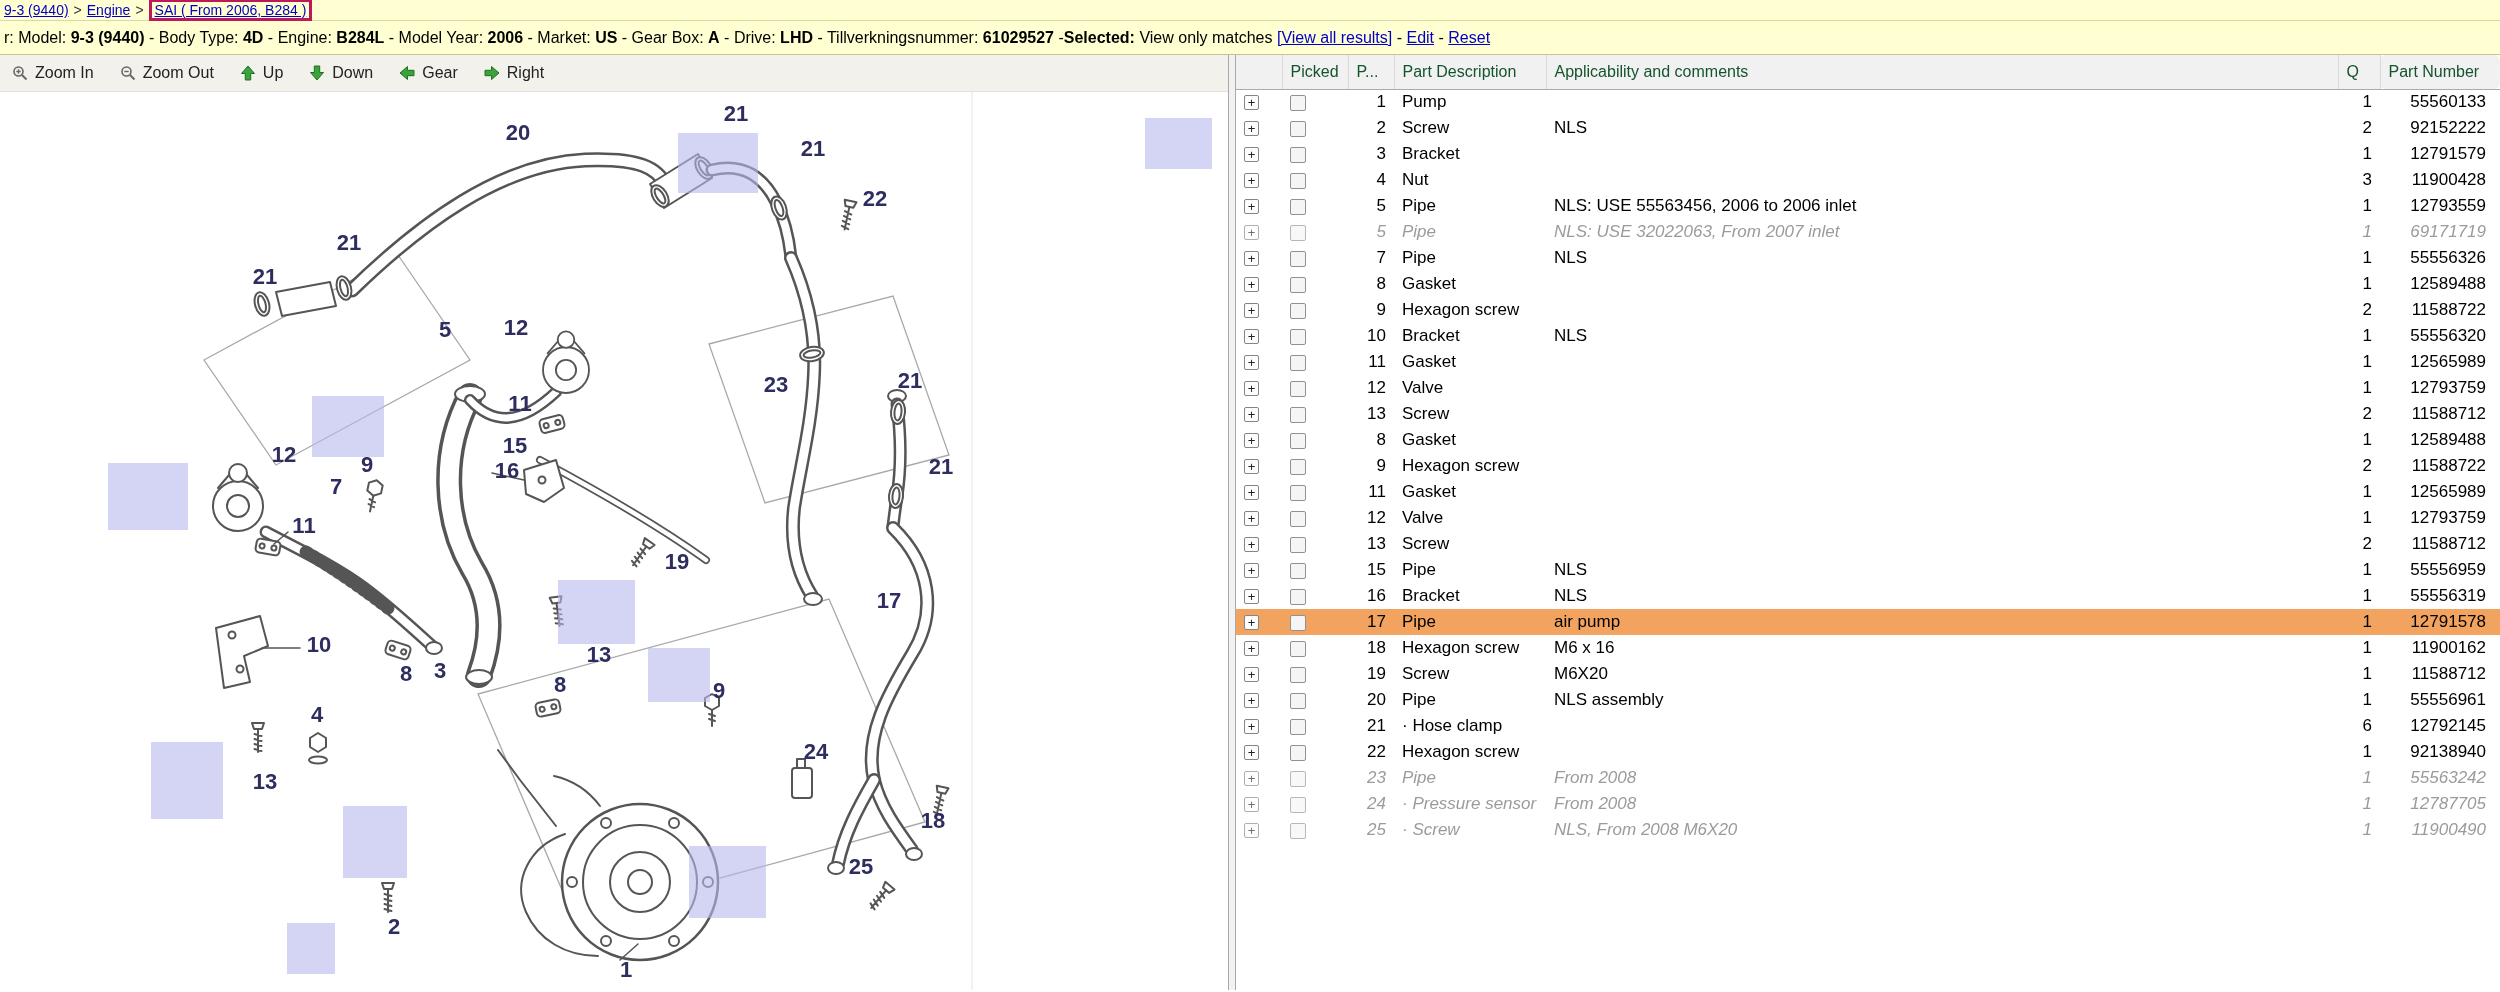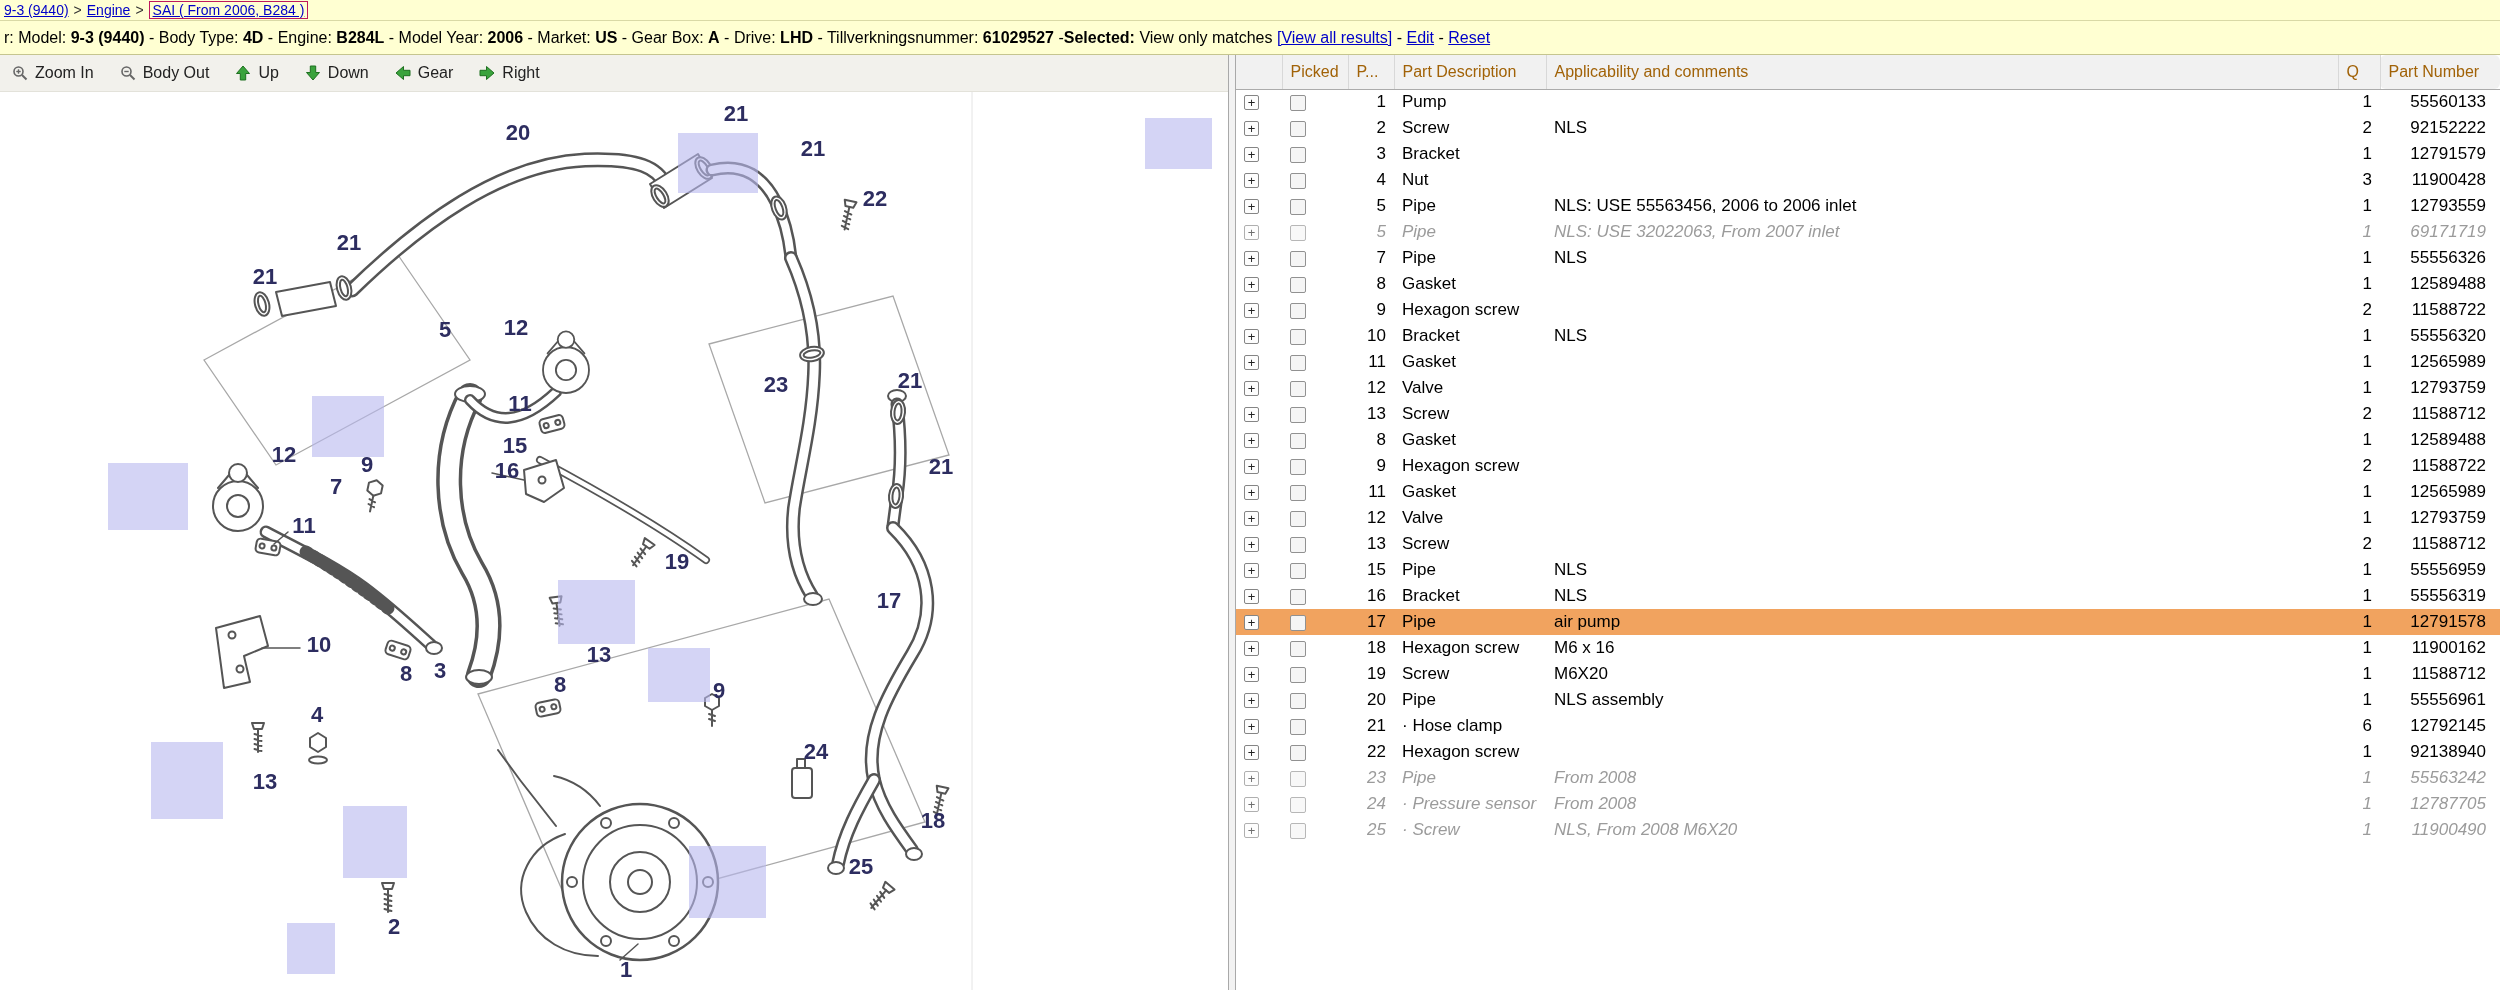--- a/index.html
+++ b/index.html
@@ -7,21 +7,21 @@
   body { width:2500px; height:992px; overflow:hidden;
          font-family:"Liberation Sans", sans-serif; color:#000; }
   .app { width:2500px; height:992px; position:relative; overflow:hidden; background:#fff; }
 
   
   .bar1 { height:21px; background:#ffffd2; border-bottom:1px solid #d9d9a6;
           display:flex; align-items:center; gap:5px; padding:0 4px; font-size:14px; white-space:nowrap; }
   .bar2 { height:34px; background:#ffffd2; border-bottom:1px solid #c5c58f;
           display:flex; align-items:center; padding:0 4px; font-size:16px; white-space:nowrap; overflow:hidden; }
   a.link, a.bl { color:#0000c8; text-decoration:underline; cursor:pointer; }
-  .bc-current { border:1px solid #be185d; padding:0 3px; }
+  .bc-current { border:3px solid #be185d; padding:0 3px; }
   .bsep { color:#333; }
   .b { font-weight:bold; }
   .bar2 b { font-weight:bold; }
 
   
   .content { display:flex; height:935px; width:2500px; }
   .left  { width:1228px; min-width:1228px; display:flex; flex-direction:column; background:#fff;text-align:center; }
   .splitter { width:8px; min-width:8px; background:#f2f2f2; border-left:1px solid #a9a9a9; border-right:1px solid #a9a9a9; cursor:col-resize; }
   .right { flex:1; background:#fff; overflow:hidden; }
 
@@ -36,21 +36,21 @@
   .hl-layer, .co-layer { position:absolute; inset:0; z-index:2; pointer-events:none; }
   .co-layer { z-index:3; }
   .hlrect { position:absolute; background:rgba(183,183,238,0.60); }
   .callout { position:absolute; transform:translate(-50%,-50%); font-size:22px; font-weight:700;
              color:#2d2d60; pointer-events:auto; cursor:pointer; user-select:none; }
 
   
   table.parts { width:100%; border-collapse:collapse; table-layout:fixed; font-size:17px; }
   .col-exp{width:46px}.col-pick{width:66px}.col-pos{width:46px}.col-desc{width:152px}.col-app{width:792px}.col-q{width:42px}
   th { height:34px; background:#f1f1f1; border-bottom:1px solid #ababab; border-right:1px solid #d8d8d8;
-       font-weight:normal; font-size:16px; color:#a16207; text-align:left; padding:0 8px; white-space:nowrap; overflow:hidden; }
+       font-weight:normal; font-size:16px; color:#14532d; text-align:left; padding:0 8px; white-space:nowrap; overflow:hidden; }
   th:last-child { border-right:0;border-radius:6px; }
   td { height:26px; padding:0 8px; white-space:nowrap; overflow:hidden; vertical-align:middle; }
   .pos-cell,.q-cell { text-align:right; }
   .pn-cell { text-align:right; padding-right:14px;margin-top:48px; }
   tr.hl td { background:#f1a35f; }
   tr.muted td { color:#9b9b9b; font-style:italic; }
   tr.muted .cb, tr.muted .expand { opacity:.65; }
   .expand { display:inline-block; width:15px; height:15px; line-height:13px; text-align:center;
             border:1px solid #858585; background:#fdfdfd; color:#222; font-size:13px; font-style:normal;
             border-radius:2px; cursor:pointer; }
@@ -94,21 +94,21 @@
               <line x1="6.5" y1="4.3" x2="6.5" y2="8.7" stroke="#666" stroke-width="1.4"></line>
             </svg>
           <span>Zoom In</span>
         </span>
         <span class="tool">
           <svg width="16" height="16" viewBox="0 0 16 16">
               <circle cx="6.5" cy="6.5" r="4.5" fill="none" stroke="#666" stroke-width="1.6"></circle>
               <line x1="10" y1="10" x2="14.5" y2="14.5" stroke="#666" stroke-width="2"></line>
               <line x1="4.3" y1="6.5" x2="8.7" y2="6.5" stroke="#666" stroke-width="1.4"></line>
             </svg>
-          <span>Body Out</span>
+          <span>Zoom Out</span>
         </span>
         <span class="tool">
           <svg width="16" height="16" viewBox="0 0 16 16">
               <path d="M8 1 L14.5 8.5 L10.7 8.5 L10.7 15 L5.3 15 L5.3 8.5 L1.5 8.5 Z" fill="#3aa33c" stroke="#1e7020" stroke-width="1"></path>
             </svg>
           <span>Up</span>
         </span>
         <span class="tool">
           <svg width="16" height="16" viewBox="0 0 16 16">
               <path d="M8 1 L14.5 8.5 L10.7 8.5 L10.7 15 L5.3 15 L5.3 8.5 L1.5 8.5 Z" fill="#3aa33c" stroke="#1e7020" stroke-width="1" transform="rotate(180 8 8)"></path>

